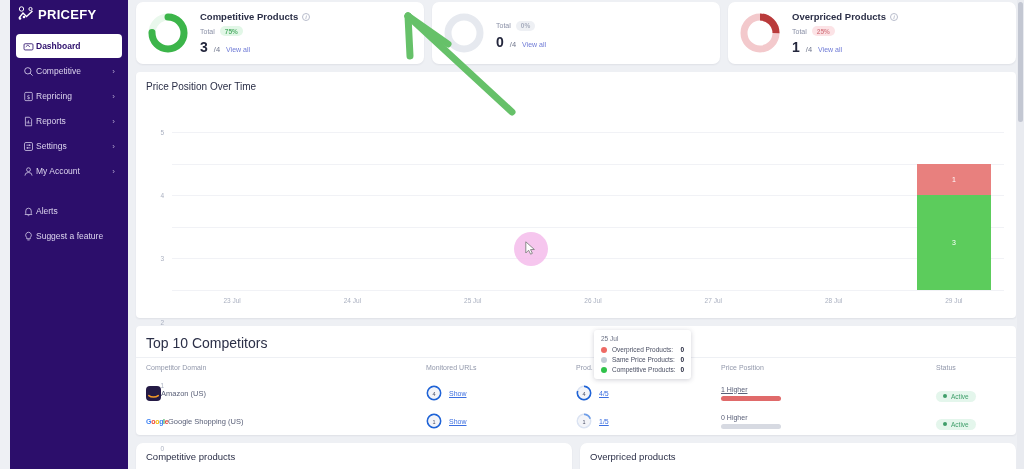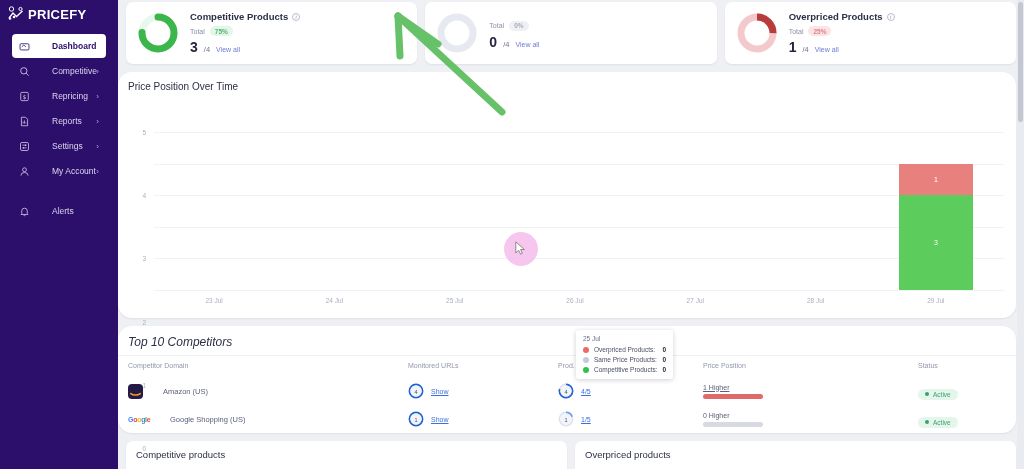--- a/index.html
+++ b/index.html
@@ -2,38 +2,38 @@
 <html><head>
 <meta charset="utf-8">
 <style>
   * { box-sizing: border-box; margin: 0; padding: 0; }
   html, body {
     width: 1024px; height: 469px;
     overflow: hidden;
     font-family: "Liberation Sans", sans-serif;
     background: #eef0f4;
   }
-  .app { position: relative; width: 1024px; height: 440px; display: flex; }
+  .app { position: relative; width: 1024px; height: 440px; display: flex; padding-left: 10px; }
 
   
   .sidebar {
     width: 118px; height: 469px;
     background: #2c0e6b;
     color: #ffffff;
     flex: 0 0 118px;
     position: relative;
     padding-top: 2px;
   }
   .brand { display: flex; align-items: center; gap: 4px; padding: 4px 0 8px 8px; }
   .brand-mark { width: 16px; height: 16px; position: relative; flex: 0 0 16px; }
   .brand-name { font-size: 13px; font-weight: bold; letter-spacing: .3px; color:#fff; }
   .nav { margin-top: 4px; }
   .nav-item {
-    display: flex; align-items: center; gap: 22px;
-    height: 24px; margin: 1px 12px; padding: 0 7px;
+    display: flex; align-items: center; gap: 2px;
+    height: 24px; margin: 1px 6px; padding: 0 7px;
     border-radius: 4px;
     font-size: 8.5px; color: #ddd6ef; position: relative; text-align: right;
   }
   .nav-item.active { background: #ffffff; color: #2c0e6b; font-weight: 600; }
   .nav-item .ic { width: 11px; height: 11px; flex: 0 0 11px; display:block; }
   .nav-item .lbl { white-space: nowrap; }
   .nav-item .chev { position: absolute; right: 7px; font-size: 8px; opacity: .75; }
   .nav-gap { height: 14px; }
 
   
@@ -58,21 +58,21 @@
   .pill.green { background: #e2f7e7; color: #54b16b; }
   .pill.grey  { background: #eef0f4; color: #a7adbe; }
   .pill.red   { background: #fce3e6; color: #d9858d; }
   .card-num { margin-top: 3px; display: flex; align-items: baseline; gap: 6px; }
   .card-num .big { font-size: 14px; font-weight: bold; color: #23263c; }
   .card-num .den { font-size: 7.5px; color: #6f768c; }
   .viewall { font-size: 7px; color: #6f7bd6; }
 
   
   .panel {
-    background: #ffffff; border-radius: 14px; margin: 8px 8px 0 0;
+    background: #ffffff; border-radius: 4px; margin: 8px 8px 0 8px;
     box-shadow: 0 1px 2px rgba(30,30,60,.07);
   }
   .panel-title { font-size: 10px; color: #2b2f47; padding: 9px 10px 4px 10px; }
   .chart-wrap { position: relative; height: 222px; padding: 0 10px 0 10px; }
   .plot { position: absolute; left: 36px; right: 12px; top: 36px; bottom: 28px; }
   .gridline { position: absolute; left: 0; right: 0; height: 1px; background: #f1f2f6; }
   .ytick { position: absolute; right: calc(100% + 8px); transform: translateY(-50%);
            font-size: 6.5px; color: #aab0c0; }
   .xtick { position: absolute; top: calc(100% + 7px); transform: translateX(-50%);
            font-size: 6.5px; color: #aab0c0; white-space: nowrap; }
@@ -86,28 +86,28 @@
     box-shadow: 0 1px 5px rgba(40,40,70,.22);
     padding: 5px 7px 6px 7px; z-index: 5;
   }
   .tt-date { font-size: 6.5px; color: #6b7185; margin-bottom: 4px; }
   .tt-row { display: flex; align-items: center; gap: 5px; margin-top: 3px; }
   .tt-dot { width: 6px; height: 6px; border-radius: 50%; flex: 0 0 6px; }
   .tt-lab { font-size: 6.5px; color: #4a4f63; flex: 1; white-space: nowrap; }
   .tt-val { font-size: 6.5px; color: #23263c; font-weight: bold; }
 
   
-  .tbl-title { font-size: 12px; color: #2b2f47; padding: 9px 10px 6px 10px; font-style: italic; }
+  .tbl-title { font-size: 14px; color: #2b2f47; padding: 9px 10px 6px 10px; }
   .tbl { width: 100%; border-collapse: collapse; }
   .tbl th {
     text-align: left; font-size: 7px; font-weight: normal; color: #9298ab;
     padding: 6px 6px 8px 10px; border-top: 1px solid #eef0f4;
   }
   .tbl td { padding: 5px 6px 5px 10px; vertical-align: middle; }
-  .dom-cell { display: flex; align-items: center; gap: 20px; }
+  .dom-cell { display: flex; align-items: center; gap: 0; }
   .dom-name { font-size: 7.5px; color: #5a6078; white-space: nowrap; }
   .fav { width: 15px; height: 15px; flex: 0 0 15px; border-radius: 4px; position: relative; }
   .fav.amazon { background: #241a45; }
   .gwm { font-size: 7px; font-weight: bold; letter-spacing: -.3px; width:22px; }
   .gwm .b{color:#4285f4}.gwm .r{color:#ea4335}.gwm .y{color:#fbbc05}.gwm .g{color:#34a853}
   .ring-cell { display: flex; align-items: center; gap: 7px; }
   .ring { width: 16px; height: 16px; flex: 0 0 16px; position: relative; }
   .ring .rh { position:absolute; left:50%; top:50%; transform:translate(-50%,-50%);
               width:11px;height:11px;border-radius:50%;background:#f3f4f8;
               font-size:5.5px;color:#4b5168;display:flex;align-items:center;justify-content:center; }
@@ -227,20 +227,29 @@
       <div class="nav-item">
         <span class="ic">
           <svg width="11" height="11" viewBox="0 0 16 16">
               <path d="M4 11 V7.2 A4 4 0 0 1 12 7.2 V11 L13 12.4 H3 Z" fill="none" stroke="currentColor" stroke-width="1.1"></path>
               <path d="M6.7 13.4 A1.5 1.3 0 0 0 9.3 13.4" fill="none" stroke="currentColor" stroke-width="1.1"></path>
             </svg>
         </span>
         <span class="lbl">Alerts</span>
       </div>
 
+      <div class="nav-item">
+        <span class="ic">
+          <svg width="11" height="11" viewBox="0 0 16 16">
+              <path d="M8 1.8 A4.3 4.3 0 0 0 5.3 9.3 V11.2 H10.7 V9.3 A4.3 4.3 0 0 0 8 1.8 Z" fill="none" stroke="currentColor" stroke-width="1.1"></path>
+              <path d="M6.3 13 H9.7" stroke="currentColor" stroke-width="1.1"></path>
+            </svg>
+        </span>
+        <span class="lbl">Suggest a feature</span>
+      </div>
     </nav>
   </aside>
 
   <main class="main">
 
     <section class="cards">
 
       <div class="card">
         <div class="donut">
           <svg width="44" height="44" viewBox="0 0 44 44">

